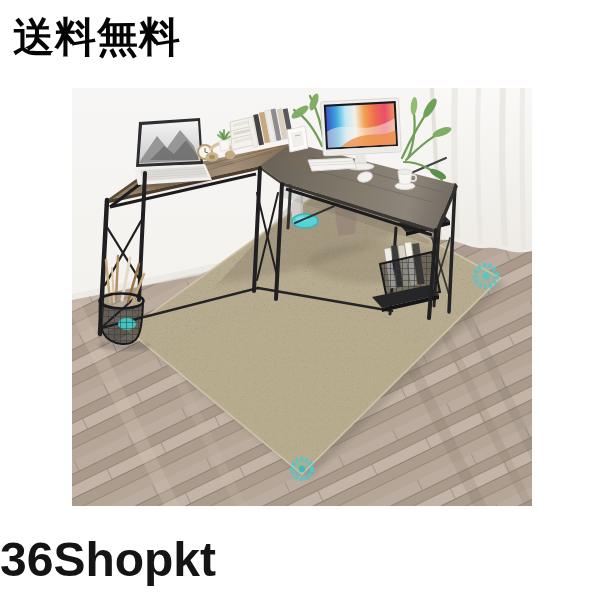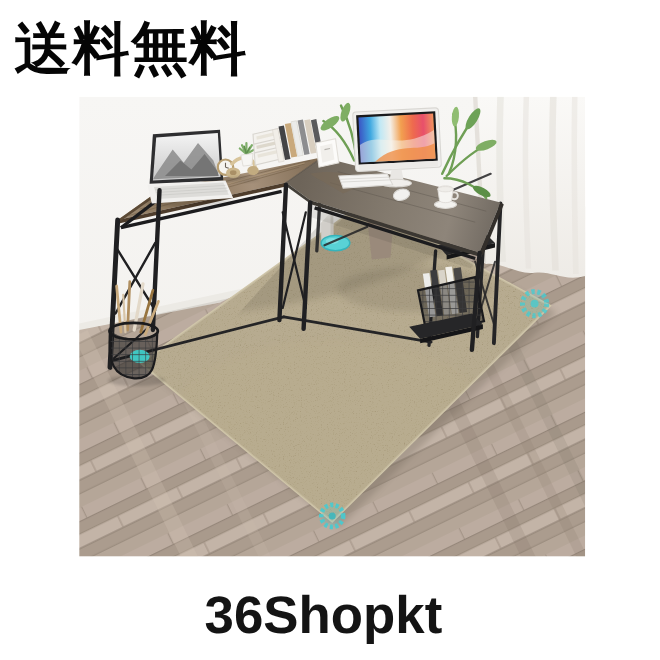--- a/index.html
+++ b/index.html
@@ -3,24 +3,24 @@
 <meta charset="utf-8">
 <style>
   html,body{margin:0;padding:0;}
   body{
     width:600px;height:600px;position:relative;overflow:hidden;
     background:#ffffff;
     font-family:"Liberation Sans","DejaVu Sans",sans-serif;
   }
   .shipping-label{
     position:absolute;left:13px;top:10px;
-    font-size:52px;font-weight:800;letter-spacing:1px;color:#050505;
+    font-size:41px;font-weight:800;letter-spacing:1px;color:#050505;
   }
   .brand-label{
-    position:absolute;left:0;top:532px;width:588px;text-align:center;
+    position:absolute;left:0;top:532px;width:588px;text-align:left;
     font-size:48px;font-weight:700;color:#141414;letter-spacing:0px;
   }
   .photo-wrap{position:absolute;left:72px;top:88px;width:460px;height:418px;}
   svg{display:block;}
 </style>
 </head>
 <body>
 
 <div class="shipping-label">送料無料</div>
 

